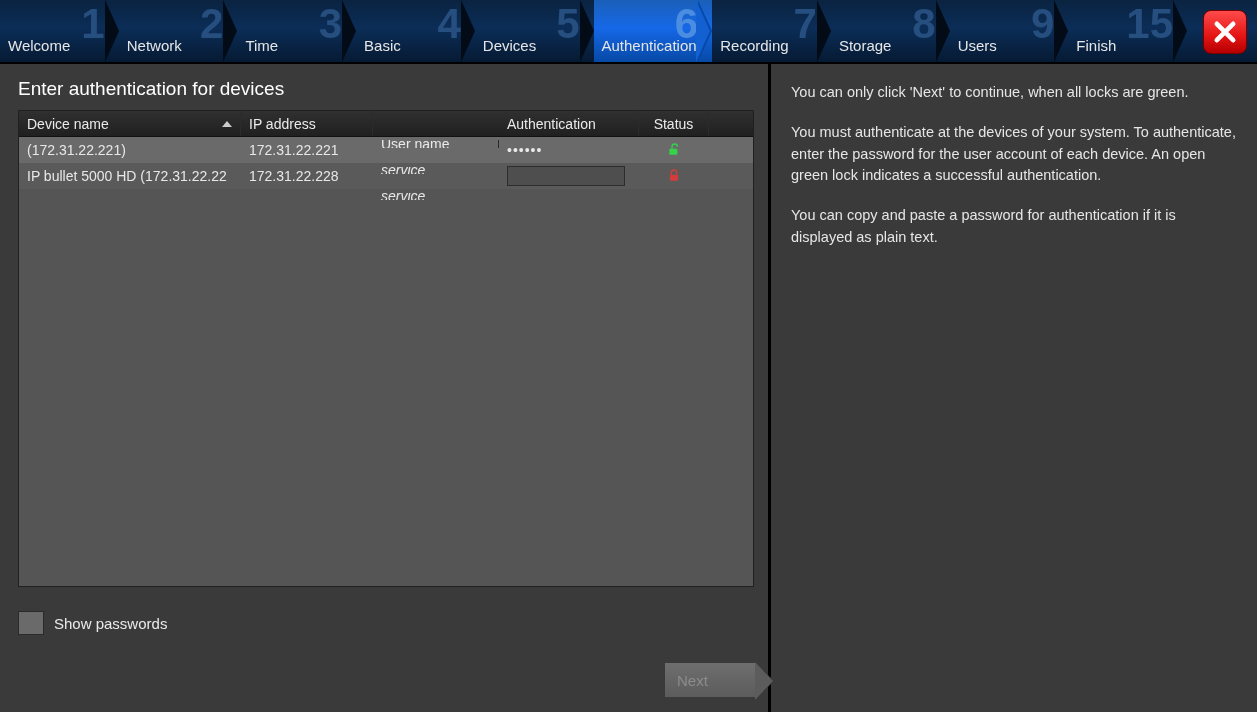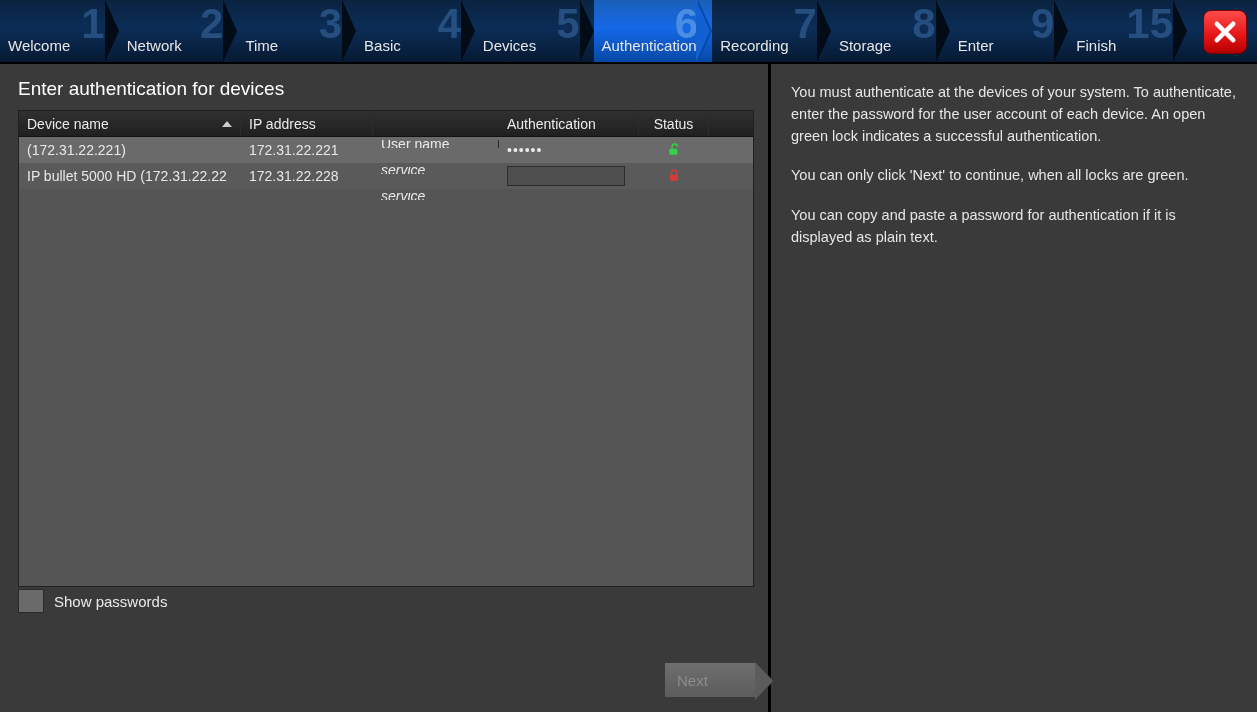--- a/index.html
+++ b/index.html
@@ -153,21 +153,21 @@
     border:1px solid #2d2d2d;
     color:#e8e8e8;
     padding:0 4px;
     font-size:13px;
   }
   .auth-text { letter-spacing:1px; }
 
   .lock-icon { width:16px; height:16px; }
 
   
-  .show-pw { display:flex; align-items:center; gap:10px; margin-top:2px; color:#eaeaea; font-size:15px;}
+  .show-pw { display:flex; align-items:center; gap:10px; margin-top:24px; color:#eaeaea; font-size:15px;}
   .show-pw .box {
     width:26px; height:24px;
     background:#6a6a6a;
     border:1px solid #2a2a2a;
     cursor:pointer;
   }
 
   
   .next-wrap { position:absolute; right:12px; bottom:14px; }
   .next-btn {
@@ -241,21 +241,21 @@
       <span class="label">Recording</span>
       <span class="chev"></span>
     </div>
     <div class="step">
       <span class="num">8</span>
       <span class="label">Storage</span>
       <span class="chev"></span>
     </div>
     <div class="step">
       <span class="num">9</span>
-      <span class="label">Enter</span>
+      <span class="label">Users</span>
       <span class="chev"></span>
     </div>
     <div class="step">
       <span class="num">15</span>
       <span class="label">Finish</span>
       <span class="chev"></span>
     </div>
     <div class="close-btn">
     <svg viewBox="0 0 24 24">
       <path d="M5 5 L19 19 M19 5 L5 19" stroke="#fff" stroke-width="4" stroke-linecap="round" fill="none"></path>
@@ -327,17 +327,17 @@
     </div>
 
     <div class="next-wrap">
       <div class="next-btn">
         <span>Next</span>
       </div>
     </div>
   </div>
 
   <div class="right">
+    <p>You can only click 'Next' to continue, when all locks are green.</p>
     <p>You must authenticate at the devices of your system. To authenticate, enter the password for the user account of each device. An open green lock indicates a successful authentication.</p>
-    <p>You can only click 'Next' to continue, when all locks are green.</p>
     <p>You can copy and paste a password for authentication if it is displayed as plain text.</p>
   </div>
 </div>
 
 </body></html>

